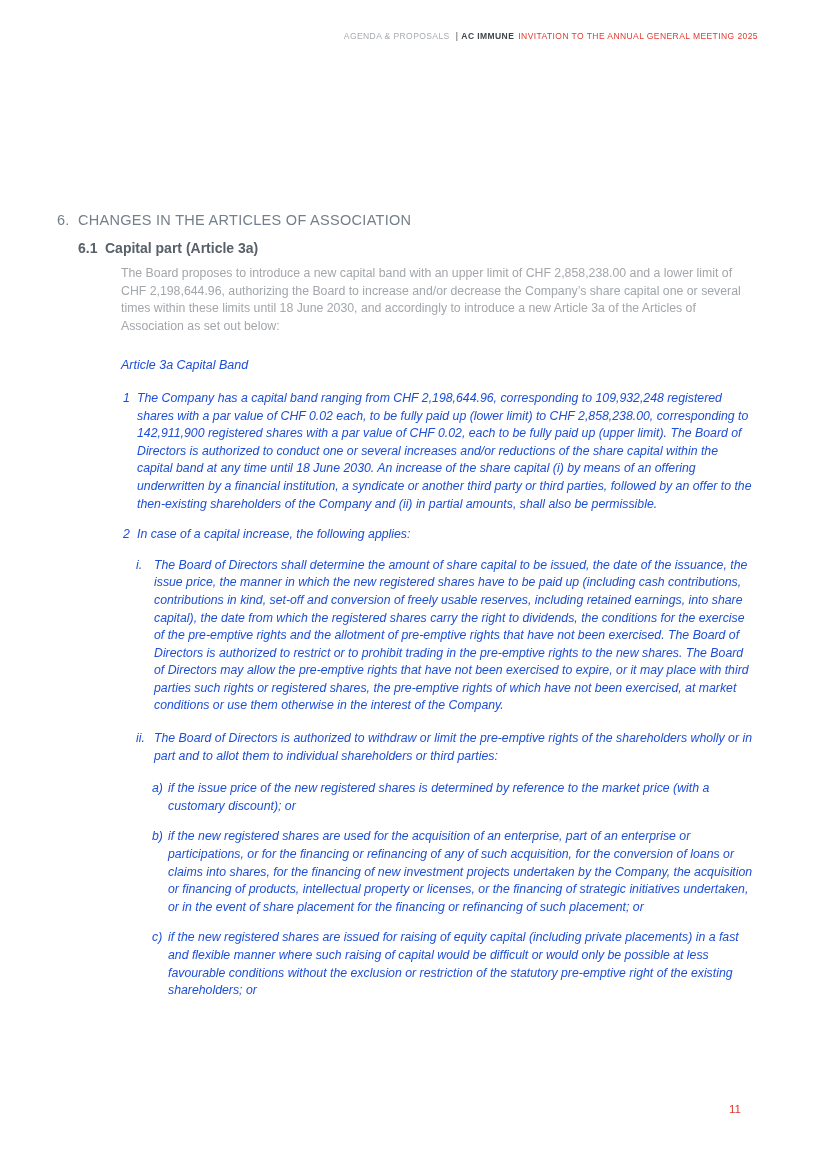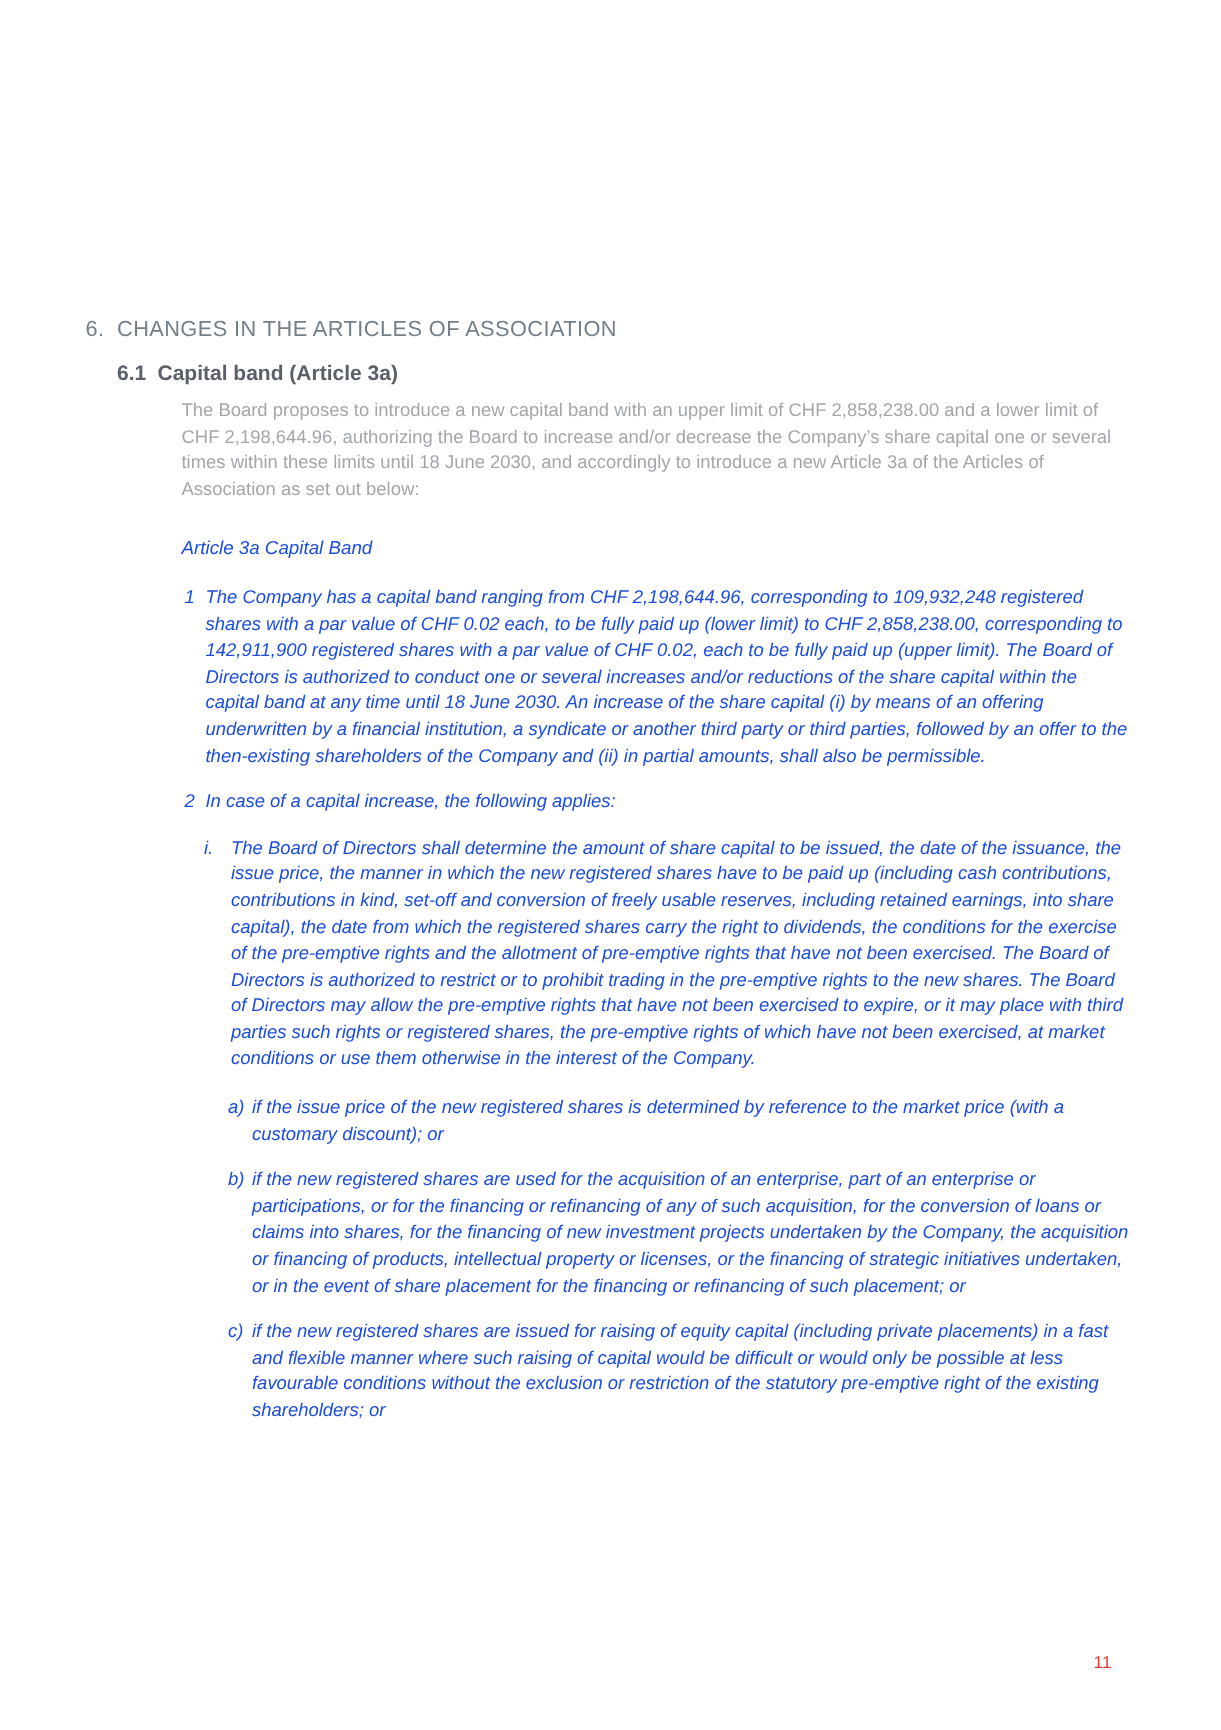--- a/index.html
+++ b/index.html
@@ -83,31 +83,34 @@
     right: 73px;
     font-size: 11.5px;
     color: #e0392e;
   }
 </style>
 </head>
 <body>
 
 <div class="page">
 
+  <div class="header">
+    <span class="h-gray">AGENDA &amp; PROPOSALS</span><span class="h-sep">|</span><span class="h-brand">AC IMMUNE</span><span class="h-red">INVITATION TO THE ANNUAL GENERAL MEETING 2025</span>
+  </div>
 
   <div class="content">
 
     <div class="section-heading">
       <span class="num">6.</span>
       <span>CHANGES IN THE ARTICLES OF ASSOCIATION</span>
     </div>
 
     <div class="subsection">
       <span class="num">6.1</span>
-      <span>Capital band (Article 3a)</span>
+      <span>Capital part (Article 3a)</span>
     </div>
 
     <div class="body-block">
 
       <p class="intro">The Board proposes to introduce a new capital band with an upper limit of CHF 2,858,238.00 and a lower limit of CHF 2,198,644.96, authorizing the Board to increase and/or decrease the Company’s share capital one or several times within these limits until 18 June 2030, and accordingly to introduce a new Article 3a of the Articles of Association as set out below:</p>
 
       <div class="quote">
 
         <div class="article-heading">Article 3a Capital Band</div>
 
@@ -119,20 +122,24 @@
         <div class="clause">
           <span class="marker">2</span>
           <span class="text">In case of a capital increase, the following applies:</span>
         </div>
 
         <div class="roman">
           <span class="marker">i.</span>
           <span class="text">The Board of Directors shall determine the amount of share capital to be issued, the date of the issuance, the issue price, the manner in which the new registered shares have to be paid up (including cash contributions, contributions in kind, set-off and conversion of freely usable reserves, including retained earnings, into share capital), the date from which the registered shares carry the right to dividends, the conditions for the exercise of the pre-emptive rights and the allotment of pre-emptive rights that have not been exercised. The Board of Directors is authorized to restrict or to prohibit trading in the pre-emptive rights to the new shares. The Board of Directors may allow the pre-emptive rights that have not been exercised to expire, or it may place with third parties such rights or registered shares, the pre-emptive rights of which have not been exercised, at market conditions or use them otherwise in the interest of the Company.</span>
         </div>
 
+        <div class="roman">
+          <span class="marker">ii.</span>
+          <span class="text">The Board of Directors is authorized to withdraw or limit the pre-emptive rights of the shareholders wholly or in part and to allot them to individual shareholders or third parties:</span>
+        </div>
 
         <div class="letter">
           <span class="marker">a)</span>
           <span class="text">if the issue price of the new registered shares is determined by reference to the market price (with a customary discount); or</span>
         </div>
 
         <div class="letter">
           <span class="marker">b)</span>
           <span class="text">if the new registered shares are used for the acquisition of an enterprise, part of an enterprise or participations, or for the financing or refinancing of any of such acquisition, for the conversion of loans or claims into shares, for the financing of new investment projects undertaken by the Company, the acquisition or financing of products, intellectual property or licenses, or the financing of strategic initiatives undertaken, or in the event of share placement for the financing or refinancing of such placement; or</span>
         </div>

